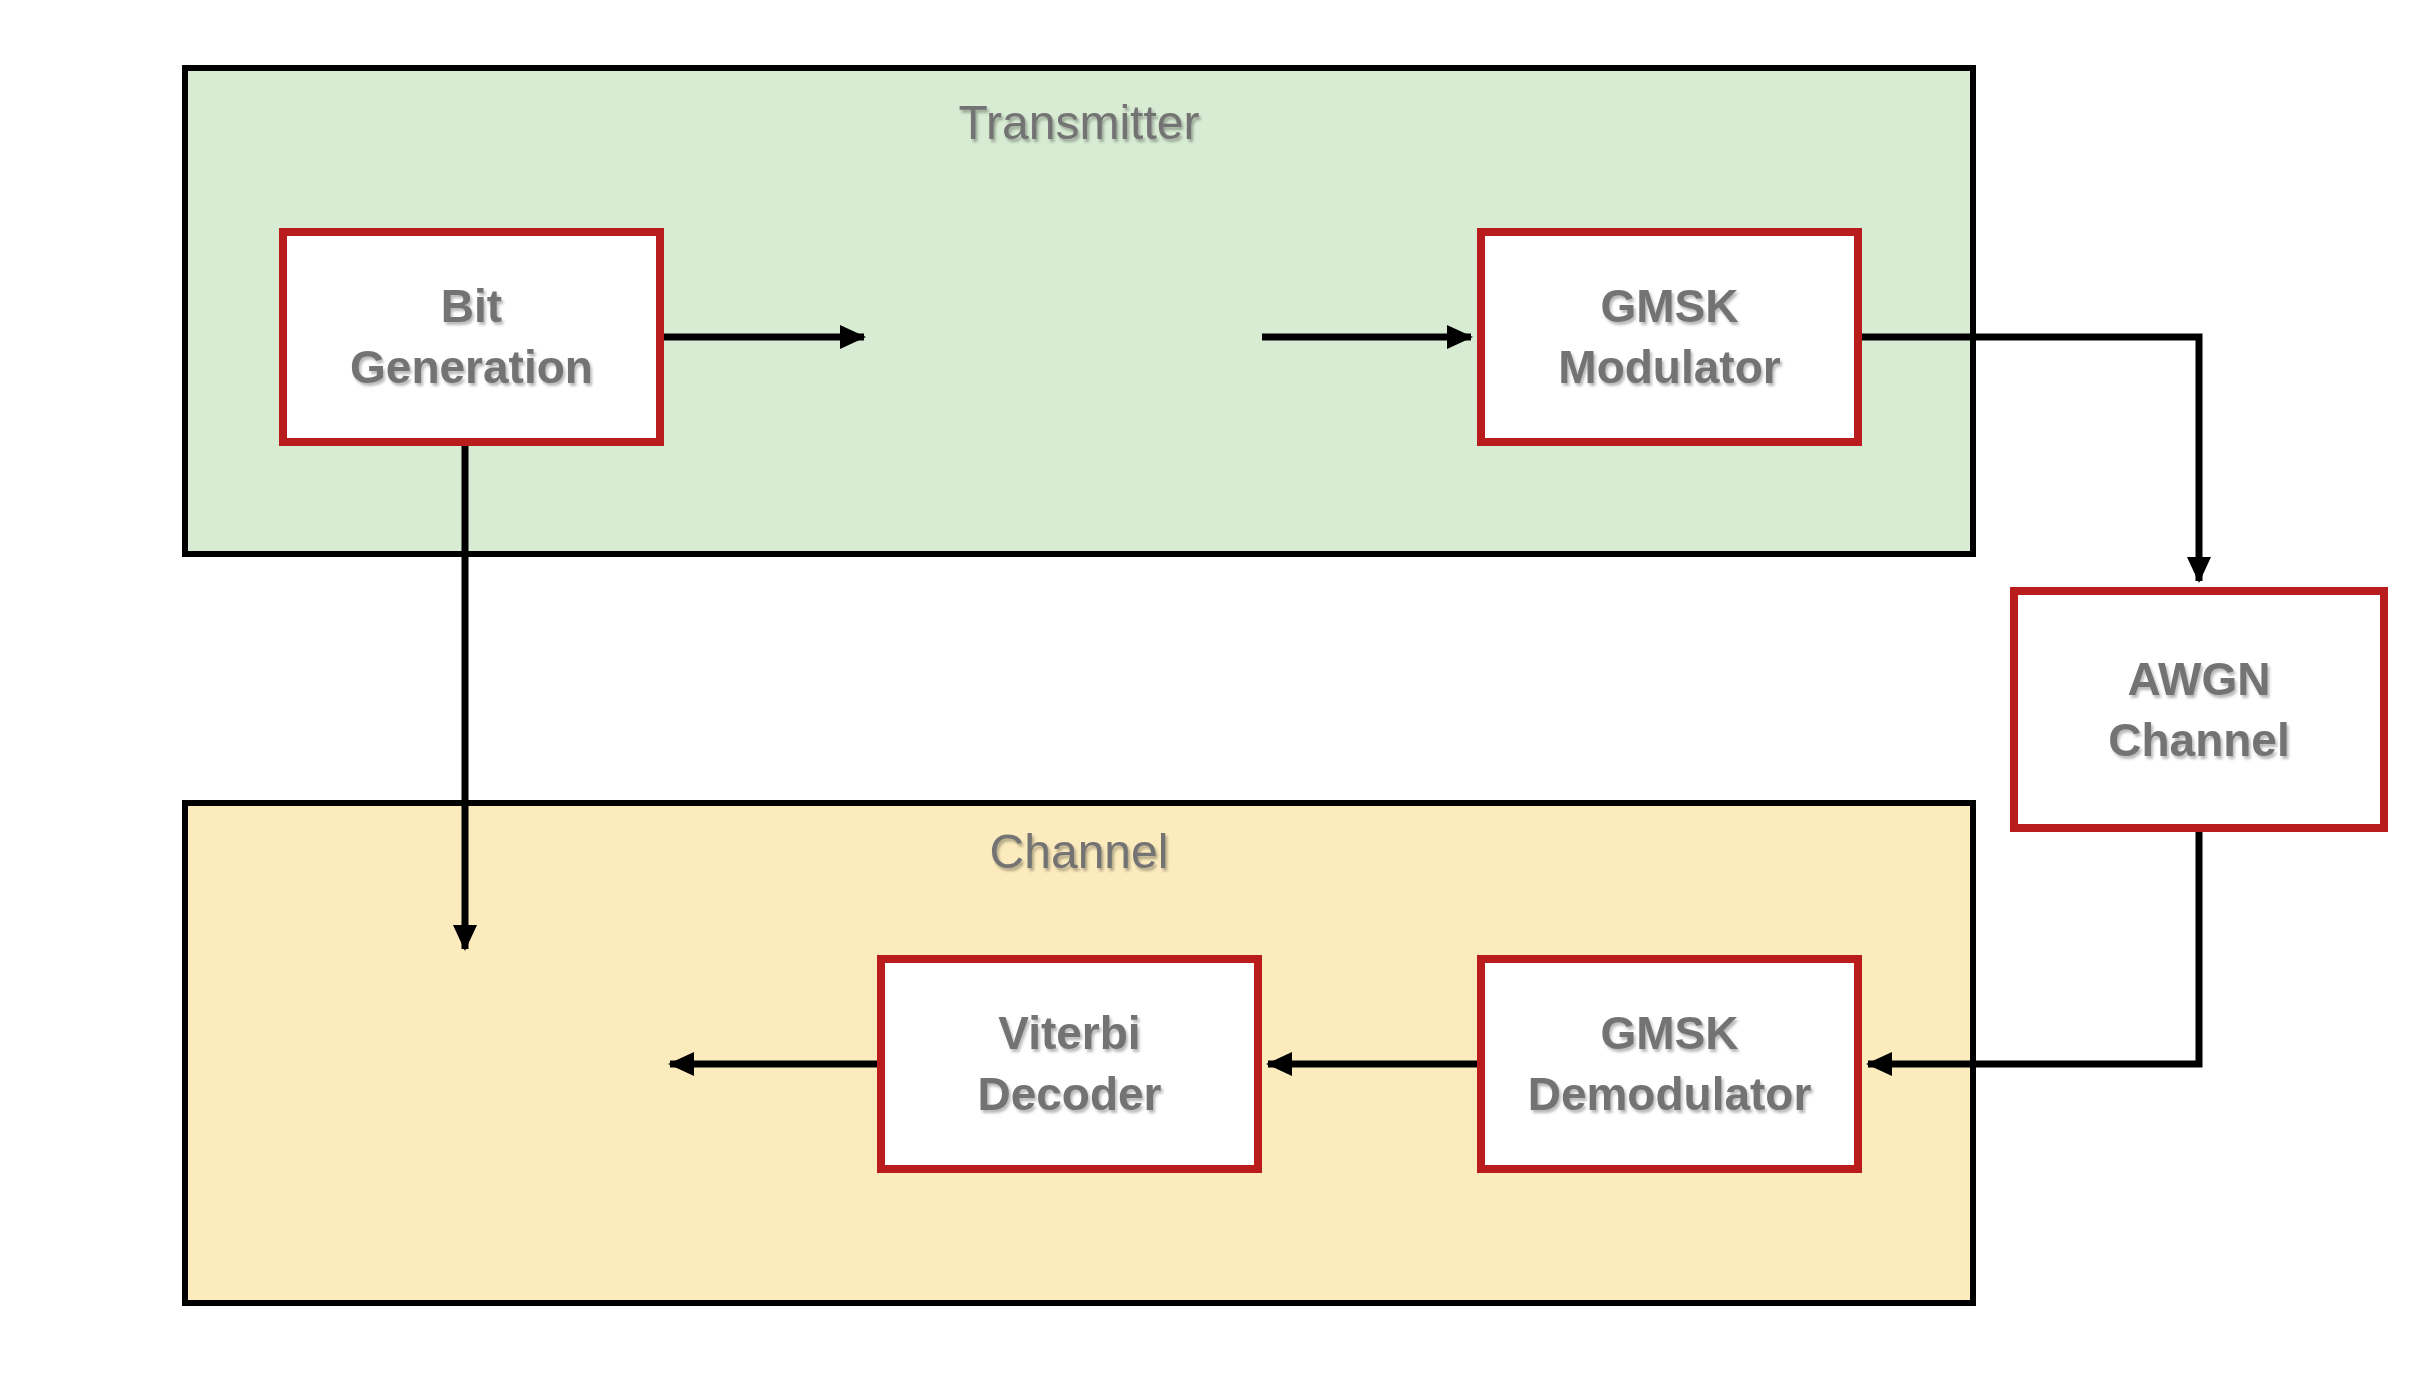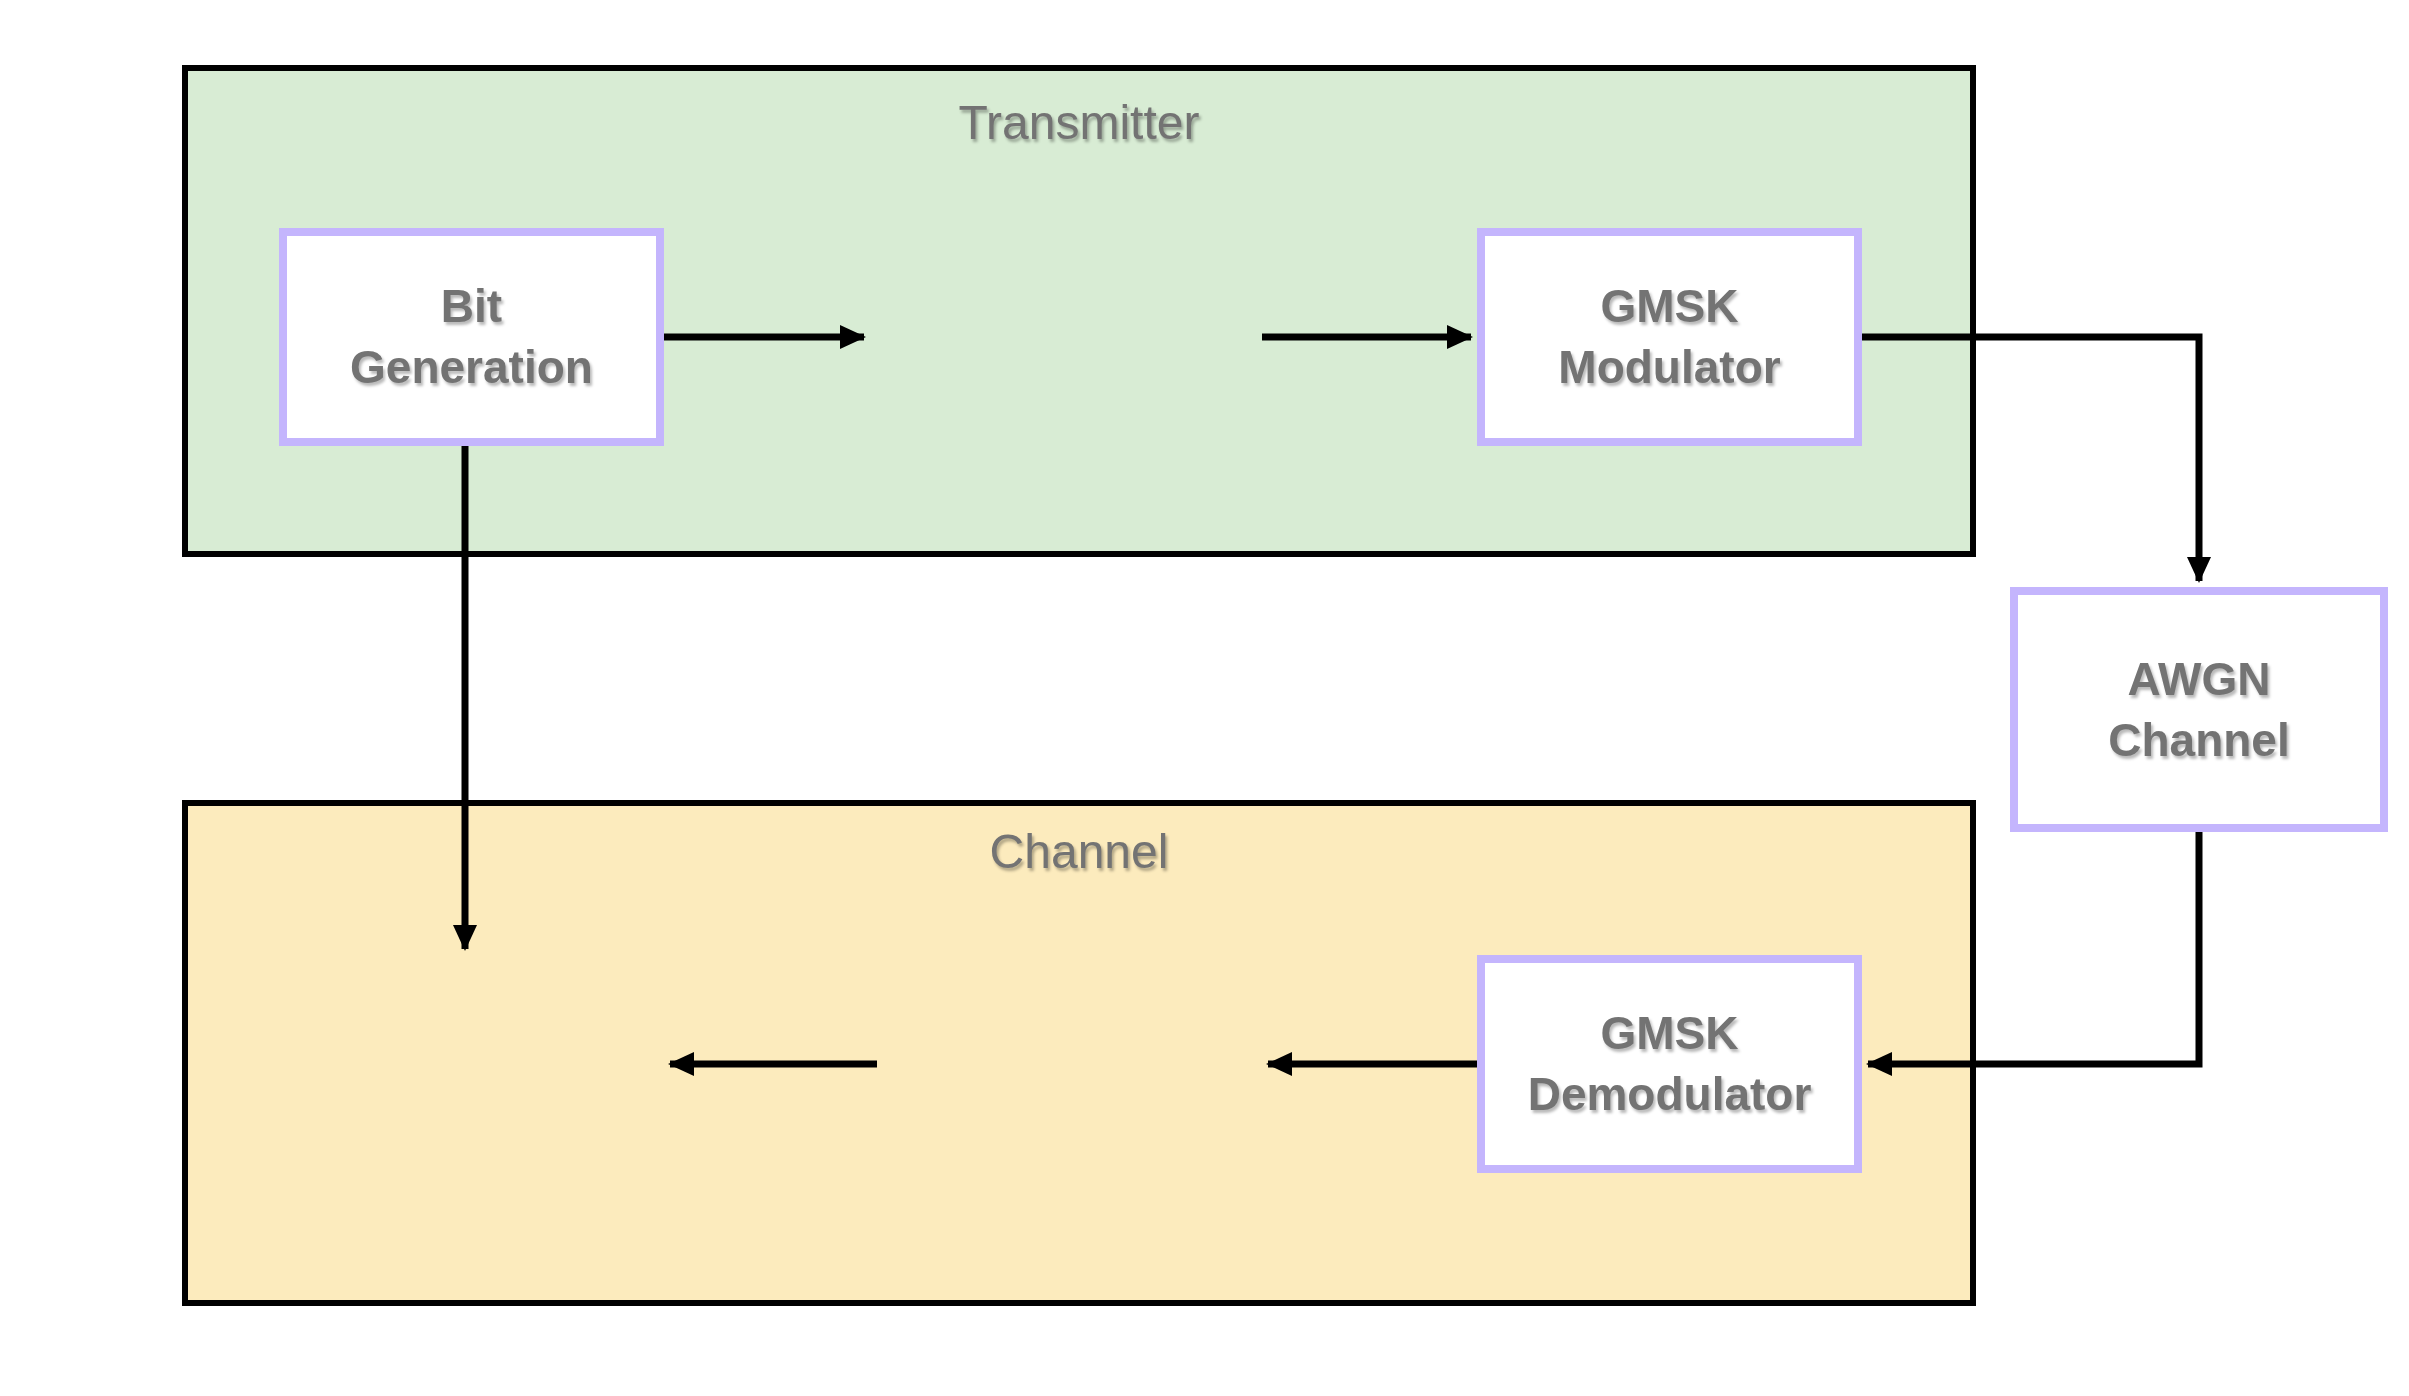--- a/index.html
+++ b/index.html
@@ -28,21 +28,21 @@
     text-shadow: 2px 3px 3px rgba(0,0,0,0.30);
     white-space: nowrap;
   }
   #transmitter-label { top: 24px; }
   #receiver-label    { top: 18px; }
   .block {
     position: absolute;
     width: 385px;
     height: 218px;
     background: #ffffff;
-    border: 8px solid #c4b5fd;
+    border: 8px solid #b91c1c;
     box-sizing: border-box;
     display: flex;
     align-items: center;
     justify-content: center;
     text-align: center;
     font-size: 46px;
     font-weight: 700;
     line-height: 1.32;
     white-space: pre-line;
     text-shadow: 2px 3px 3px rgba(0,0,0,0.28);
@@ -110,17 +110,19 @@
   </svg>
 
   <div id="block-bit-generation" class="block">Bit
 Generation</div>
   <div id="block-gmsk-modulator" class="block">GMSK
 Modulator</div>
 
   <div id="block-awgn-channel" class="block">AWGN
 Channel</div>
 
+  <div id="block-viterbi-decoder" class="block">Viterbi
+Decoder</div>
   <div id="block-gmsk-demodulator" class="block">GMSK
 Demodulator</div>
 
 
 </div>
 
 </body></html>

